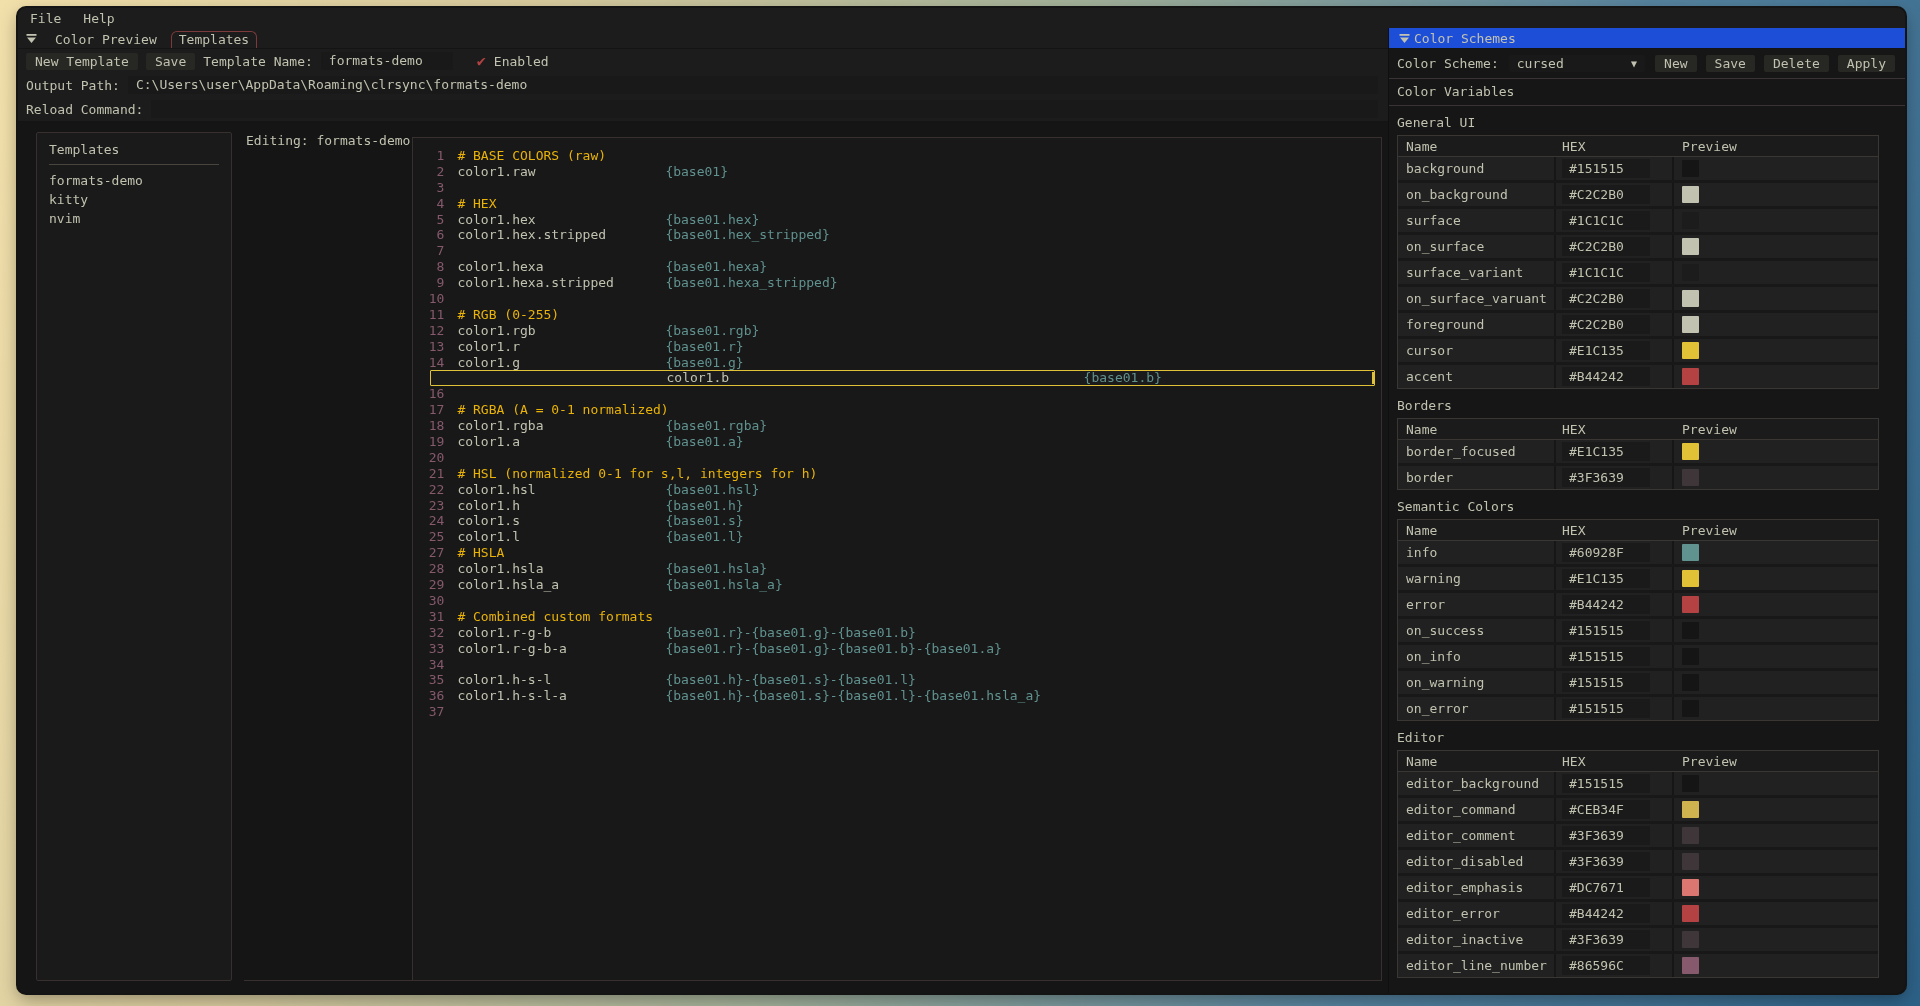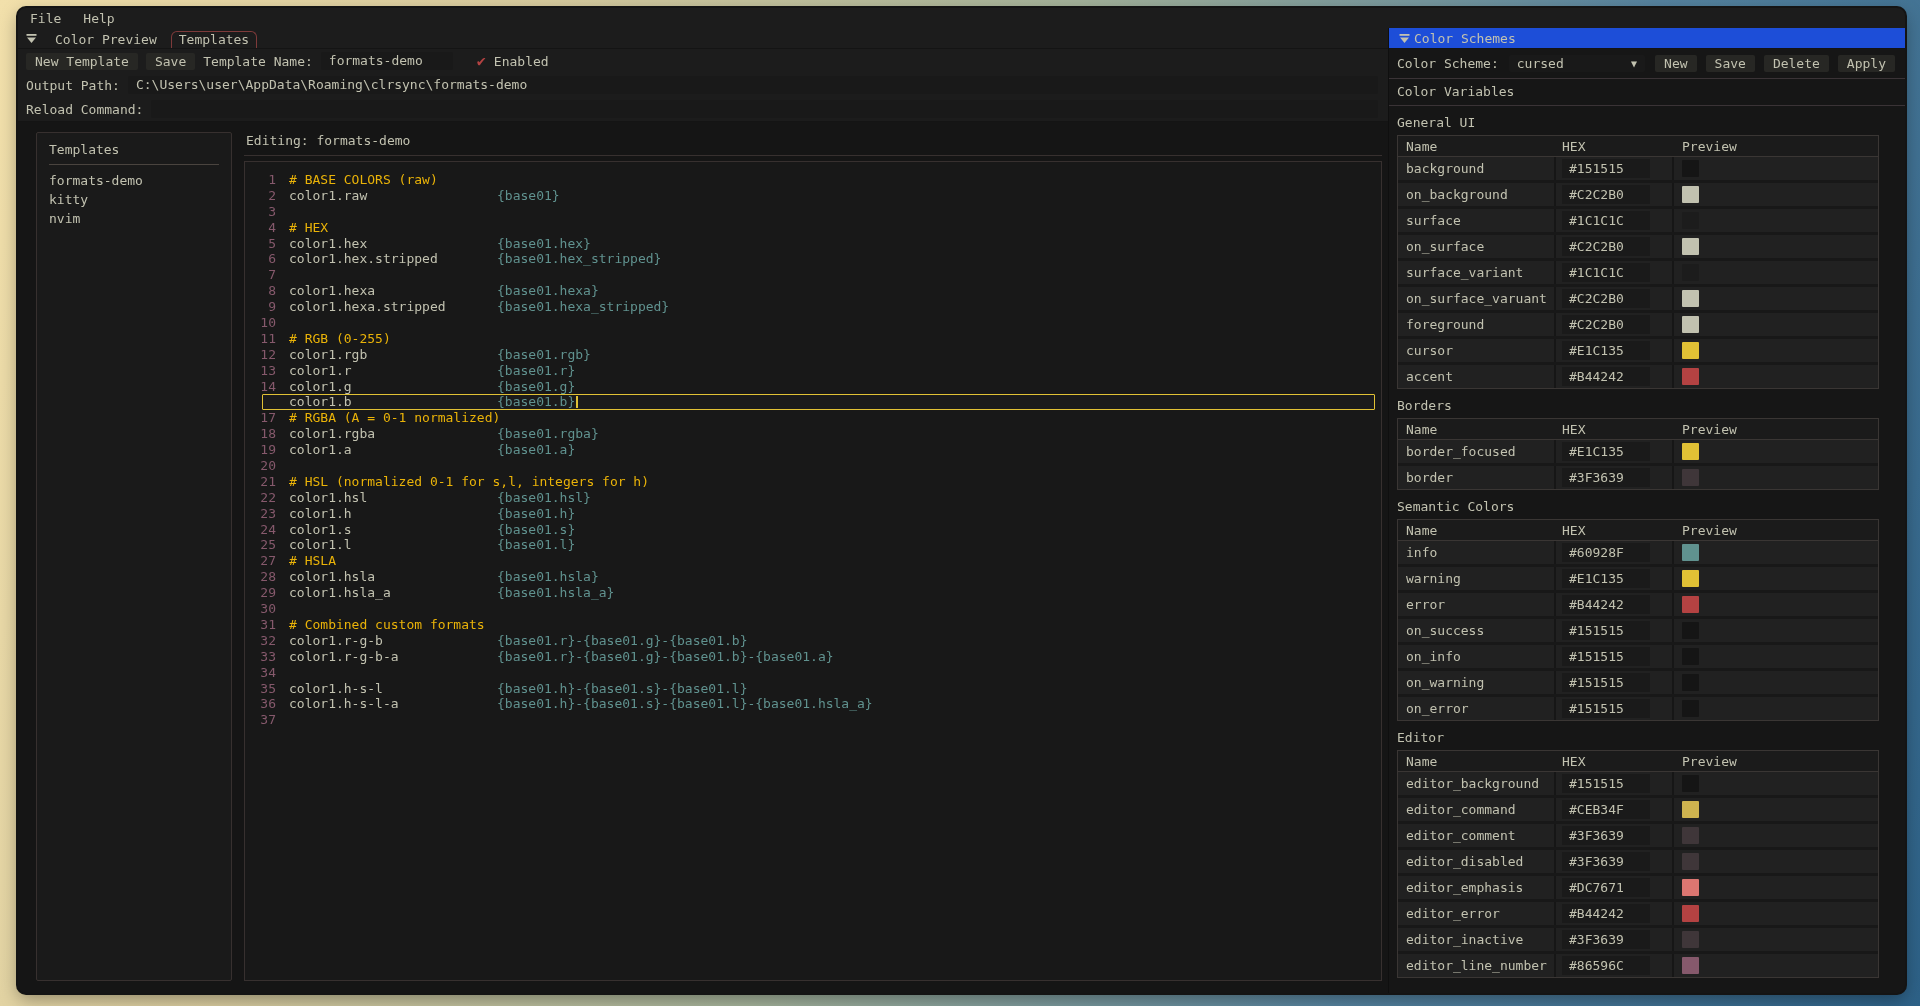--- a/index.html
+++ b/index.html
@@ -34,29 +34,29 @@
   .field { background:#191919; padding:1px 8px; border-radius:2px; min-height:18px; white-space:nowrap; overflow:hidden; }
   .field.name { width:132px; }
   .field.grow { flex:1; margin-right:2px; }
   .check { color:#B44242; font-size:15px; line-height:14px; margin-left:16px; cursor:pointer; }
   .lbl { white-space:nowrap; }
   
   .content { flex:1; display:flex; padding:10px 6px 12px 18px; gap:12px; min-height:0; background:#151515; }
   .tpl-panel { flex:none; width:196px; border:1px solid #37302f; border-radius:2px; padding:9px 12px; background:#1A1A1A; }
   .tpl-title { padding-bottom:7px; border-bottom:1px solid #4a443f; margin-bottom:7px; }
   .tpl-item { padding:1px 0 3px; cursor:pointer; }
-  .editor { flex:1; display:flex; flex-direction:column; min-width:0; }
+  .editor { flex:1; display:flex; flex-direction:row; min-width:0; }
   .editor-title { flex:none; padding:1px 2px 7px; border-bottom:1px solid #37302f; }
   .codebox { flex:1; border:1px solid #37302f; margin-top:5px; background:#181818; padding:10px 4px 8px 9px; overflow:hidden; }
   .cl { display:flex; align-items:center; height:15.9px; line-height:15.9px; white-space:pre; }
   .cl .num { flex:none; width:22px; text-align:right; color:#86596C; margin-right:13px; }
   .cl .nm  { flex:none; width:208px; color:#C2C2B0; }
   .cl .val { color:#60928F; }
   .cl .cmt { color:#eab308; }
-  .cl.focused { border:1px solid #E1C135; background:#1B1B1B; margin-left:8px; margin-right:2px; border-radius:1px; }
+  .cl.focused { border:1px solid #E1C135; background:#1B1B1B; margin-left:8px; margin-right:2px; border-radius:1px;justify-content:space-between; }
   .cl.focused .num { width:13px; }
   .cursor { display:inline-block; width:2px; height:12px; background:#E1C135; margin-left:1px; }
   
   .rpanel { flex:none; width:517px; background:#161616; border-left:1px solid #0f0f0f; display:flex; flex-direction:column; overflow:hidden; }
   .rp-header { flex:none; height:21px; background:#1d4ed8; display:flex; align-items:center; padding:0 8px; border-bottom:1px solid #141414; }
   .rp-scheme { flex:none; display:flex; align-items:center; gap:10px; padding:6px 10px 6px 8px; }
   .combo { width:150px; background:#191919; border-radius:2px; padding:1px 8px; display:flex; justify-content:space-between; align-items:center; cursor:pointer; }
   .combo .arrow { font-size:10px; }
   .rp-sep { border-bottom:1px solid #3a3336; margin:0 0 0 0; }
   .rp-heading { padding:5px 8px 6px; border-bottom:1px solid #3a3336; }
@@ -140,20 +140,21 @@
               <div class="cl"><span class="num">6</span><span class="nm">color1.hex.stripped</span><span class="val">{base01.hex_stripped}</span></div>
               <div class="cl"><span class="num">7</span></div>
               <div class="cl"><span class="num">8</span><span class="nm">color1.hexa</span><span class="val">{base01.hexa}</span></div>
               <div class="cl"><span class="num">9</span><span class="nm">color1.hexa.stripped</span><span class="val">{base01.hexa_stripped}</span></div>
               <div class="cl"><span class="num">10</span></div>
               <div class="cl"><span class="num">11</span><span class="cmt"># RGB (0-255)</span></div>
               <div class="cl"><span class="num">12</span><span class="nm">color1.rgb</span><span class="val">{base01.rgb}</span></div>
               <div class="cl"><span class="num">13</span><span class="nm">color1.r</span><span class="val">{base01.r}</span></div>
               <div class="cl"><span class="num">14</span><span class="nm">color1.g</span><span class="val">{base01.g}</span></div>
               <div class="cl focused"><span class="num"></span><span class="nm">color1.b</span><span class="val">{base01.b}</span><span class="cursor"></span></div>
+              <div class="cl"><span class="num">16</span></div>
               <div class="cl"><span class="num">17</span><span class="cmt"># RGBA (A = 0-1 normalized)</span></div>
               <div class="cl"><span class="num">18</span><span class="nm">color1.rgba</span><span class="val">{base01.rgba}</span></div>
               <div class="cl"><span class="num">19</span><span class="nm">color1.a</span><span class="val">{base01.a}</span></div>
               <div class="cl"><span class="num">20</span></div>
               <div class="cl"><span class="num">21</span><span class="cmt"># HSL (normalized 0-1 for s,l, integers for h)</span></div>
               <div class="cl"><span class="num">22</span><span class="nm">color1.hsl</span><span class="val">{base01.hsl}</span></div>
               <div class="cl"><span class="num">23</span><span class="nm">color1.h</span><span class="val">{base01.h}</span></div>
               <div class="cl"><span class="num">24</span><span class="nm">color1.s</span><span class="val">{base01.s}</span></div>
               <div class="cl"><span class="num">25</span><span class="nm">color1.l</span><span class="val">{base01.l}</span></div>
               <div class="cl"><span class="num">27</span><span class="cmt"># HSLA</span></div>

